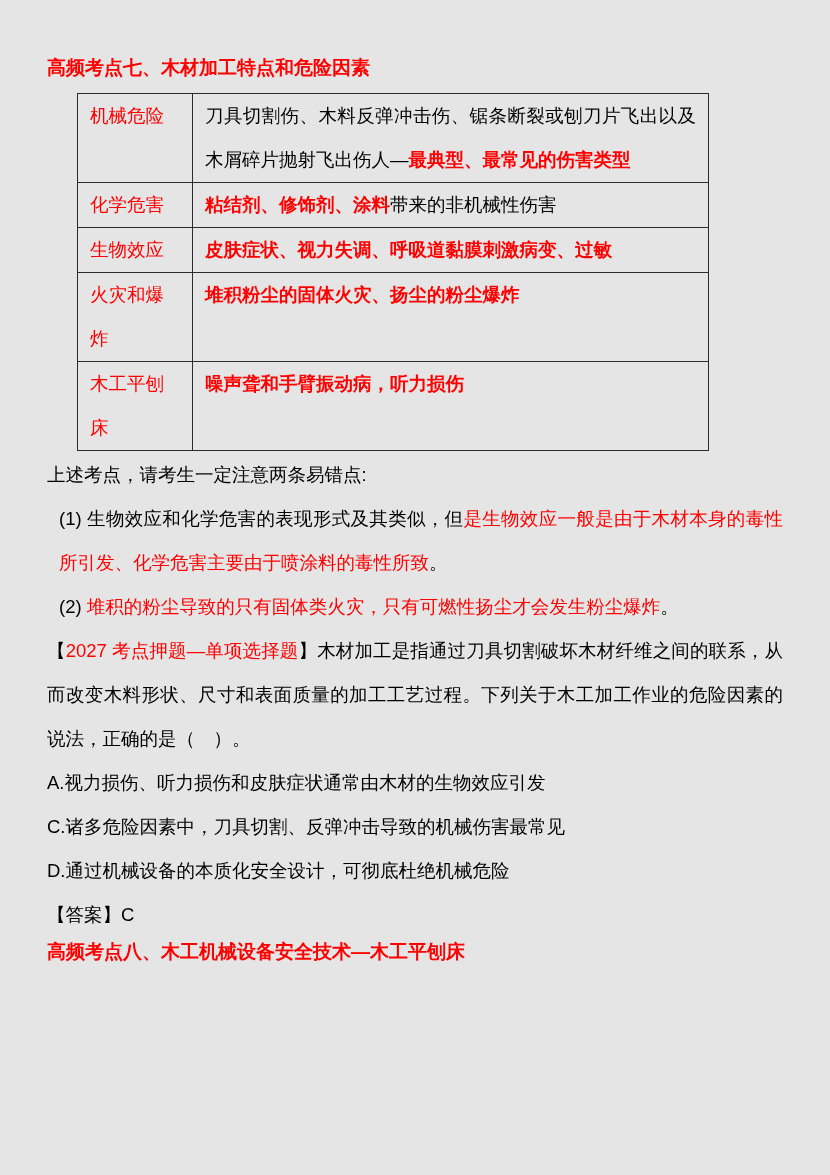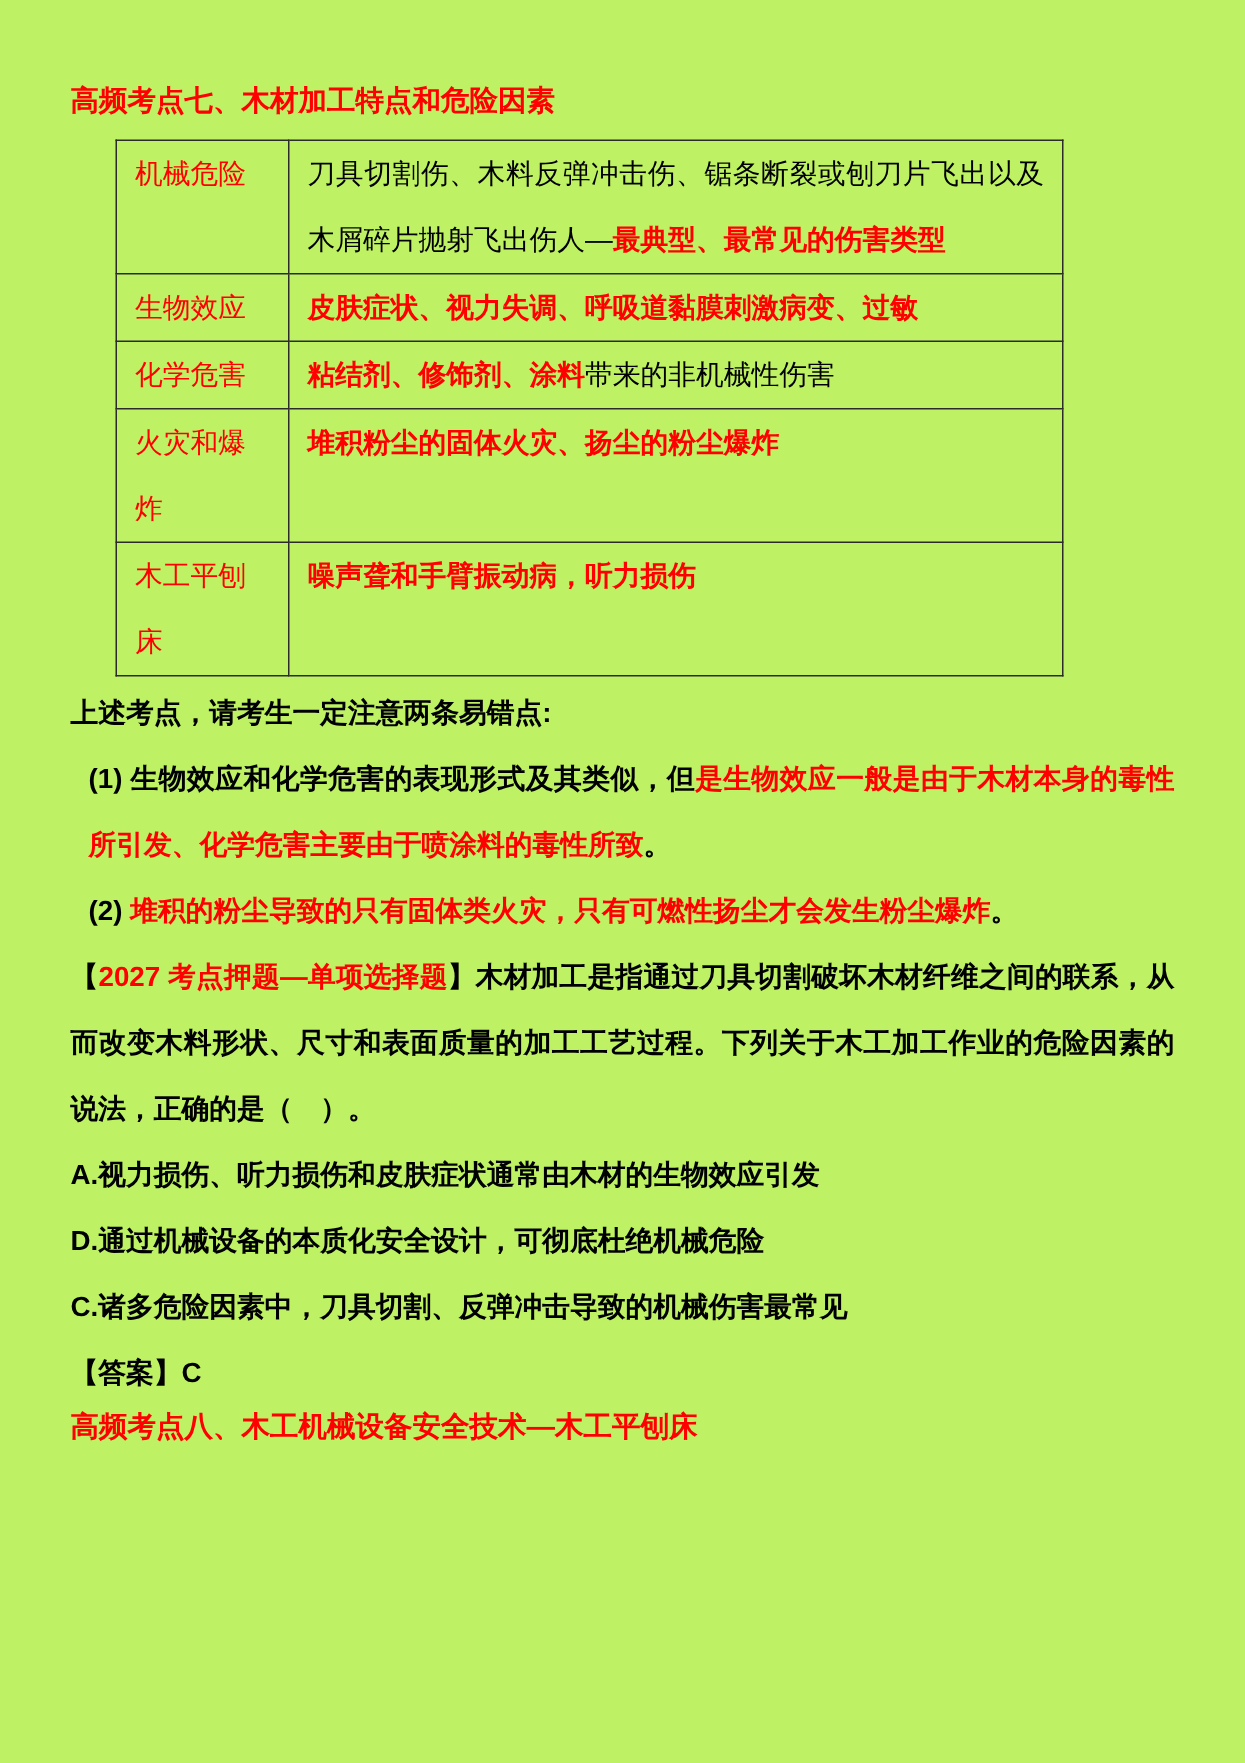--- a/index.html
+++ b/index.html
@@ -1,21 +1,21 @@
 <!DOCTYPE html>
 <html><head>
 <meta charset="utf-8">
 <style>
   html,body{margin:0;padding:0;background:#ffffff;}
   .page{
     position:relative;
     width:830px;height:1175px;
     box-sizing:border-box;
     padding:55px 47px 0 47px;
-    background:#bef264;
+    background:#e5e5e5;
     color:#000000;
     font-family:"Liberation Sans","DejaVu Sans",sans-serif;
     font-size:18.5px;
     overflow:hidden;
   }
   .sec-title{
     margin:0;
     font-size:19px;
     line-height:26px;
     font-weight:700;
@@ -45,63 +45,62 @@
   table.hazard td.val{text-align:justify;}
   .redb{color:#ff0000;font-weight:700;}
   .red{color:#ff0000;}
   .blk{color:#000000;}
   
   .bodytext{margin-top:2px;}
   .bodytext p{
     margin:0;
     line-height:44px;
     font-size:18.5px;
-    font-weight:bold;
   }
   .bodytext p.just{text-align:justify;text-align-last:left;}
   .bodytext p.indent{padding-left:12px;}
 </style>
 </head>
 <body>
 
 <div class="page">
 
   <h1 class="sec-title">高频考点七、木材加工特点和危险因素</h1>
 
   <table class="hazard">
     <tbody>
       <tr>
         <td class="lbl">机械危险</td>
         <td class="val"><span class="blk">刀具切割伤、木料反弹冲击伤、锯条断裂或刨刀片飞出以及木屑碎片抛射飞出伤人—</span><span class="redb">最典型、最常见的伤害类型</span></td>
       </tr>
       <tr class="single">
+        <td class="lbl">化学危害</td>
+        <td class="val"><span class="redb">粘结剂、修饰剂、涂料</span><span class="blk">带来的非机械性伤害</span></td>
+      </tr>
+      <tr class="single">
         <td class="lbl">生物效应</td>
         <td class="val"><span class="redb">皮肤症状、视力失调、呼吸道黏膜刺激病变、过敏</span></td>
-      </tr>
-      <tr class="single">
-        <td class="lbl">化学危害</td>
-        <td class="val"><span class="redb">粘结剂、修饰剂、涂料</span><span class="blk">带来的非机械性伤害</span></td>
       </tr>
       <tr class="single">
         <td class="lbl">火灾和爆炸</td>
         <td class="val"><span class="redb">堆积粉尘的固体火灾、扬尘的粉尘爆炸</span></td>
       </tr>
       <tr class="single">
         <td class="lbl">木工平刨床</td>
         <td class="val"><span class="redb">噪声聋和手臂振动病，听力损伤</span></td>
       </tr>
     </tbody>
   </table>
 
   <div class="bodytext">
     <p>上述考点，请考生一定注意两条易错点:</p>
     <p class="just indent"><span class="blk">(1) 生物效应和化学危害的表现形式及其类似，但</span><span class="red">是生物效应一般是由于木材本身的毒性所引发、化学危害主要由于喷涂料的毒性所致</span><span class="blk">。</span></p>
     <p class="just indent"><span class="blk">(2) </span><span class="red">堆积的粉尘导致的只有固体类火灾，只有可燃性扬尘才会发生粉尘爆炸</span><span class="blk">。</span></p>
     <p class="just"><span class="blk">【</span><span class="red">2027 考点押题—单项选择题</span><span class="blk">】木材加工是指通过刀具切割破坏木材纤维之间的联系，从而改变木料形状、尺寸和表面质量的加工工艺过程。下列关于木工加工作业的危险因素的说法，正确的是（　）。</span></p>
     <p>A.视力损伤、听力损伤和皮肤症状通常由木材的生物效应引发</p>
+    <p>C.诸多危险因素中，刀具切割、反弹冲击导致的机械伤害最常见</p>
     <p>D.通过机械设备的本质化安全设计，可彻底杜绝机械危险</p>
-    <p>C.诸多危险因素中，刀具切割、反弹冲击导致的机械伤害最常见</p>
     <p>【答案】C</p>
   </div>
 
   <h1 class="sec-title second">高频考点八、木工机械设备安全技术—木工平刨床</h1>
 
 </div>
 
 </body></html>

